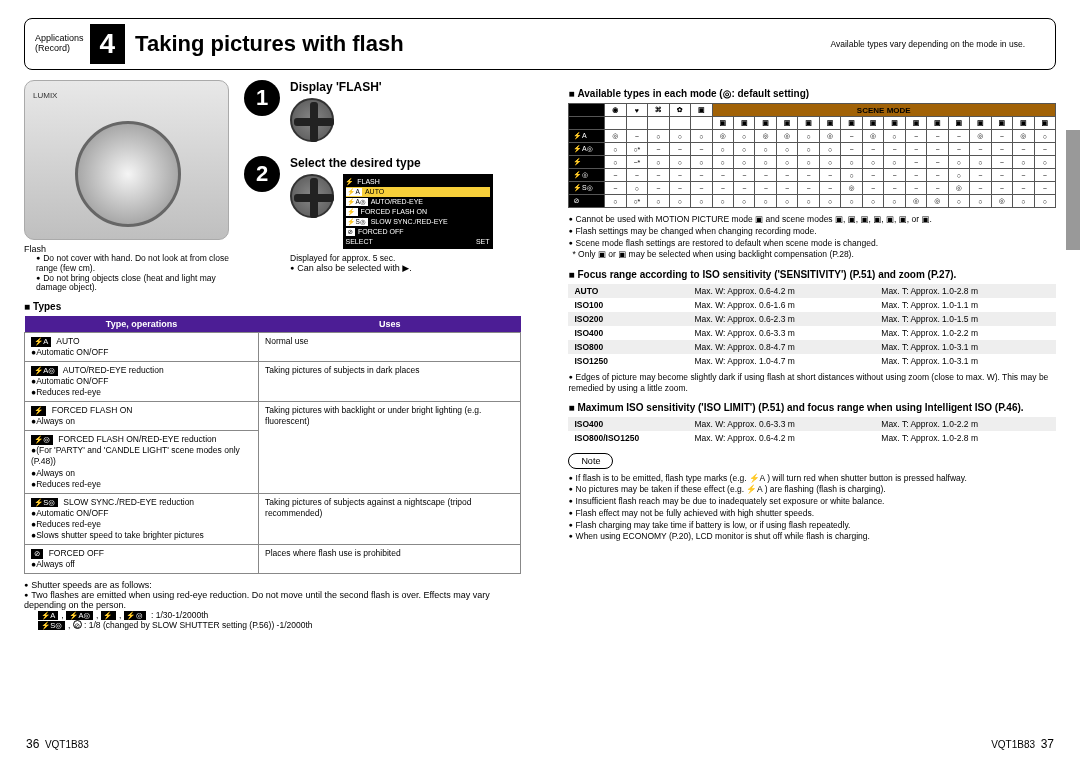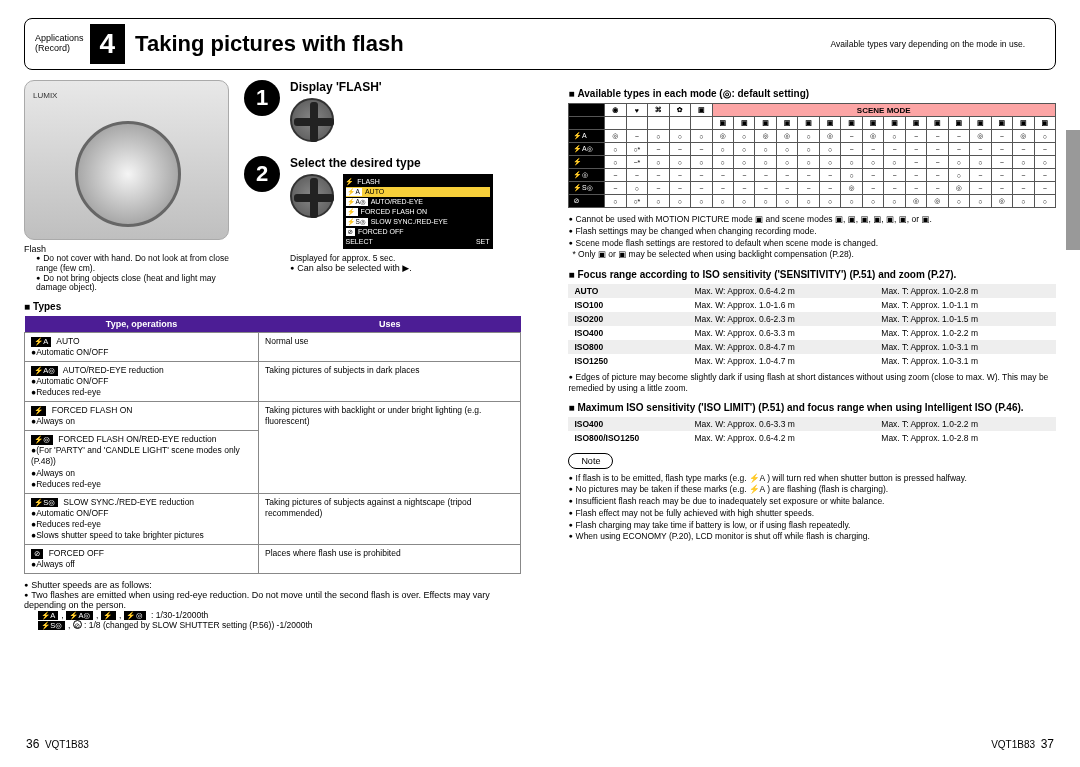--- a/index.html
+++ b/index.html
@@ -41,21 +41,21 @@
   .sq::before { content:"■"; margin-right:3px;}
   table.types { width: 100%; border-collapse: collapse; font-size: 8.5px; }
   table.types th { background: #4c1d95; color: #fff; font-weight: bold; padding: 3px 6px; font-size:9px;}
   table.types td { border: 1px solid #888; padding: 3px 6px; vertical-align: top; line-height:1.3;}
   .tag { display:inline-block; background:#000; color:#fff; padding:0 3px; font-size:7.5px; margin-right:3px;}
   .liteicon { display:inline-block; border:1px solid #000; border-radius:50%; width:9px; height:9px; text-align:center; font-size:7px; line-height:9px;}
 
   
   .modegrid { border-collapse: collapse; font-size: 7px; width: 100%; }
   .modegrid th, .modegrid td { border: 1px solid #555; text-align: center; padding: 1px 0; width: 18px; height: 13px;}
-  .modegrid .sceneh { background:#fca5a5; font-weight:bold; font-size:8px;}
+  .modegrid .sceneh { background:#a16207; font-weight:bold; font-size:8px;}
   .rowlab { background:#000; color:#fff; font-size:7px; padding:0 4px !important; text-align:left !important; width:30px !important;}
   .right ul.bullets li { font-size:8.5px; line-height:1.25; margin-bottom:1px;}
   table.iso { width:100%; border-collapse:collapse; font-size:8.5px;}
   table.iso tr:nth-child(odd){ background:#eee;}
   table.iso tr:nth-child(even){ background:#fff;}
   table.iso td { padding:2px 6px;}
   .iso-label { font-weight:bold; width:120px;}
   .notebox { display:inline-block; border:1px solid #000; border-radius:10px; padding:2px 12px; font-size:9px; margin:8px 0 4px;}
   .footer-l { position:absolute; bottom:16px; left:26px; font-size:10px;}
   .footer-r { position:absolute; bottom:16px; right:26px; font-size:10px;}
@@ -380,21 +380,21 @@
       <div class="subhead sq" style="margin-top:10px;">Focus range according to ISO sensitivity ('SENSITIVITY') (P.51) and zoom (P.27).</div>
       <table class="iso">
           <tbody id="iso-body">
             <tr>
               <td class="iso-label">AUTO</td>
               <td>Max. W: Approx. 0.6-4.2 m</td>
               <td>Max. T: Approx. 1.0-2.8 m</td>
             </tr>
             <tr>
               <td class="iso-label">ISO100</td>
-              <td>Max. W: Approx. 1.0-1.6 m</td>
+              <td>Max. W: Approx. 0.6-1.6 m</td>
               <td>Max. T: Approx. 1.0-1.1 m</td>
             </tr>
             <tr>
               <td class="iso-label">ISO200</td>
               <td>Max. W: Approx. 0.6-2.3 m</td>
               <td>Max. T: Approx. 1.0-1.5 m</td>
             </tr>
             <tr>
               <td class="iso-label">ISO400</td>
               <td>Max. W: Approx. 0.6-3.3 m</td>
@@ -428,21 +428,21 @@
               <td class="iso-label">ISO800/ISO1250</td>
               <td>Max. W: Approx. 0.6-4.2 m</td>
               <td>Max. T: Approx. 1.0-2.8 m</td>
             </tr>
           </tbody>
         </table>
 
       <div class="notebox">Note</div>
       <ul class="bullets" id="note-list">
           <li>If flash is to be emitted, flash type marks (e.g. ⚡A ) will turn red when shutter button is pressed halfway.</li>
-          <li>No pictures may be taken if these marks (e.g. ⚡A ) are flashing (flash is charging).</li>
+          <li>No pictures may be taken if these effect (e.g. ⚡A ) are flashing (flash is charging).</li>
           <li>Insufficient flash reach may be due to inadequately set exposure or white balance.</li>
           <li>Flash effect may not be fully achieved with high shutter speeds.</li>
           <li>Flash charging may take time if battery is low, or if using flash repeatedly.</li>
           <li>When using ECONOMY (P.20), LCD monitor is shut off while flash is charging.</li>
         </ul>
     </div>
   </div>
 
   <div class="footer-l">
     <span class="pgno">36</span>&nbsp;&nbsp;<span>VQT1B83</span>

